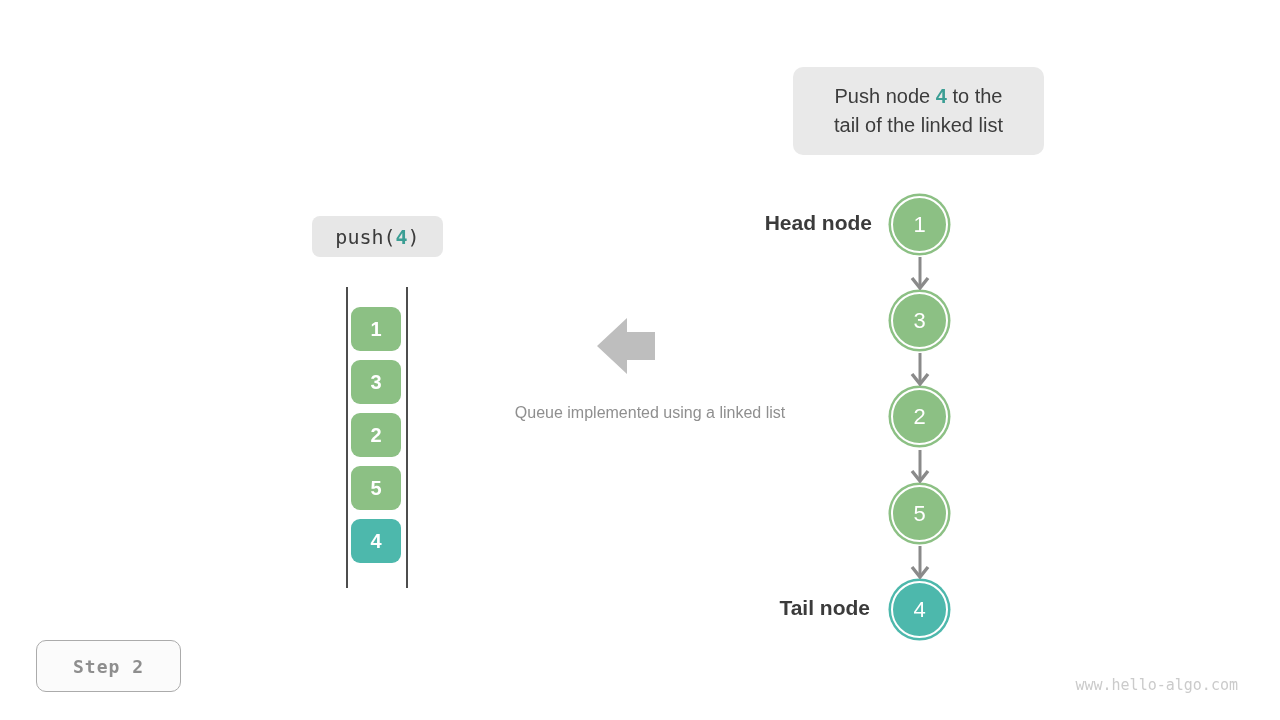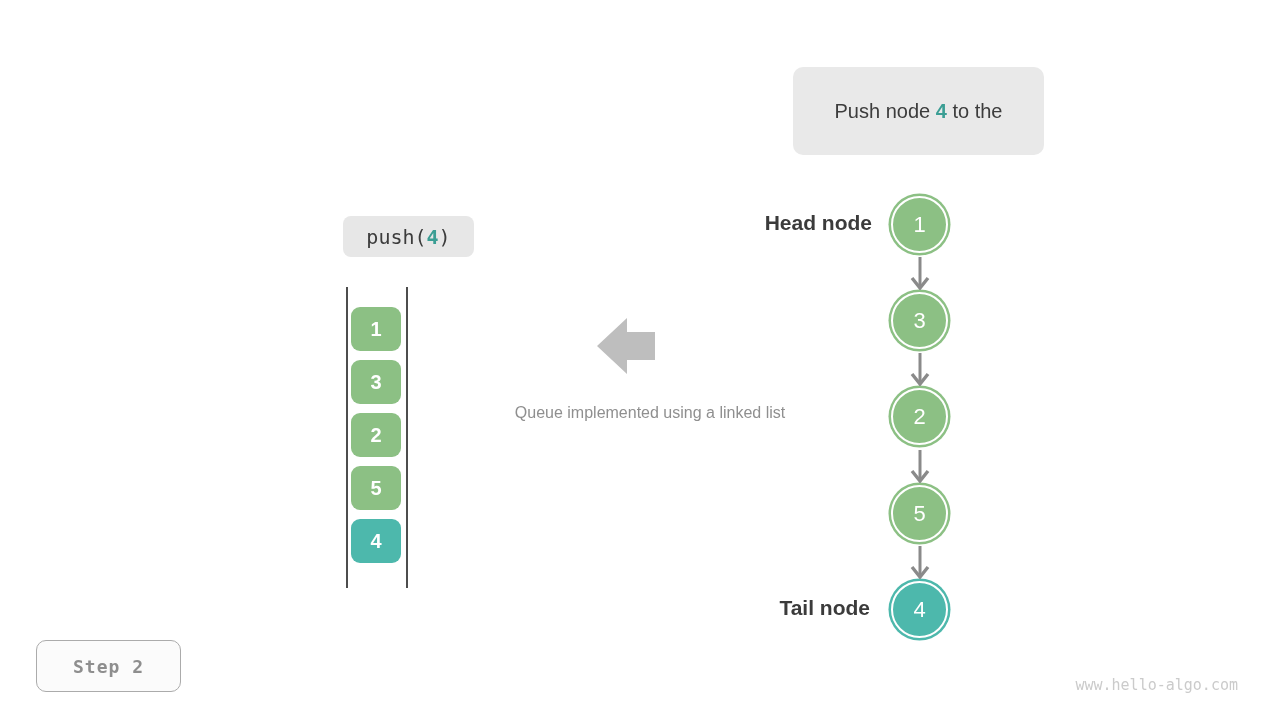--- a/index.html
+++ b/index.html
@@ -15,21 +15,21 @@
     text-align: center; color: #3c3c3c; font-size: 20px; line-height: 29px;
   }
   .callout .hl { color: #3b9e94; font-weight: bold; }
 
   
   .push-label {
     position: absolute; left: 312px; top: 216px; width: 131px; height: 41px;
     background: #e7e7e7; border-radius: 8px;
     display: flex; align-items: center; justify-content: center;
     font-family: "DejaVu Sans Mono", "Liberation Mono", monospace;
-    font-size: 20px; color: #3c3c3c; margin-left: 31px;
+    font-size: 20px; color: #3c3c3c;
   }
   .push-label .hl { color: #3b9e94; font-weight: bold; }
 
   
   .queue-line { position: absolute; width: 1.5px; background: #4d4d4d; }
   .queue-line.left  { left: 346px; top: 287px; height: 301px; }
   .queue-line.right { left: 406px; top: 287px; height: 301px; }
   .qbox {
     position: absolute; left: 351px; width: 50px; height: 44px; border-radius: 9px;
     background: #8cc084; color: #ffffff; font-size: 20px; font-weight: bold;
@@ -79,20 +79,21 @@
   }
 </style>
 </head>
 <body>
 
 <div class="canvas">
 
   <div class="callout">
     <div>
       <span>Push node </span><span class="hl">4</span><span> to the</span><br>
+      <span>tail of the linked list</span>
     </div>
   </div>
 
   <div class="push-label">
     <span>push(</span>
       <span class="hl">4</span>
       <span>)</span>
   </div>
 
   <div class="queue-line left"></div>

